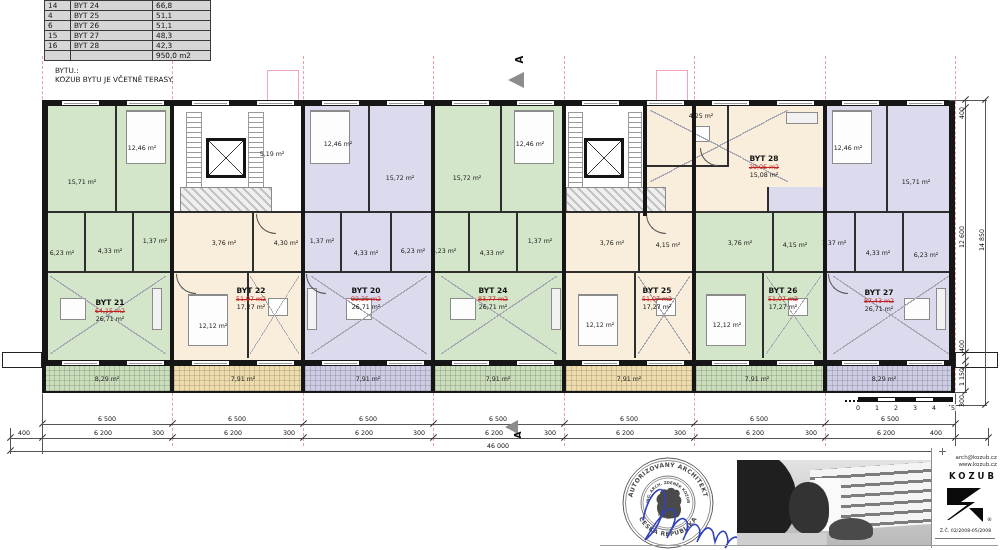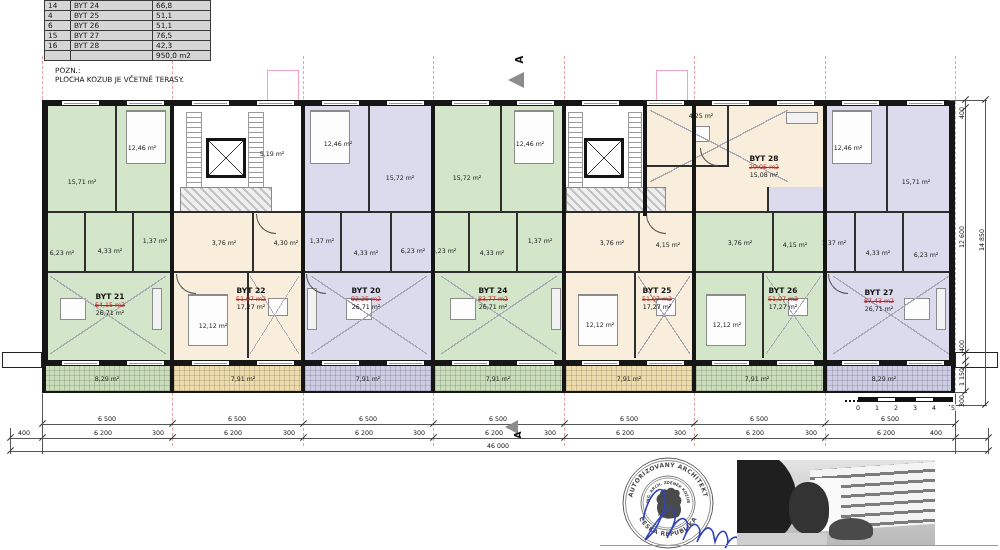--- a/index.html
+++ b/index.html
@@ -76,38 +76,38 @@
           <td class="c3">51,1</td>
         </tr>
     <tr>
           <td class="c1">6</td>
           <td class="c2">BYT 26</td>
           <td class="c3">51,1</td>
         </tr>
     <tr>
           <td class="c1">15</td>
           <td class="c2">BYT 27</td>
-          <td class="c3">76,5</td>
+          <td class="c3">48,3</td>
         </tr>
     <tr>
           <td class="c1">16</td>
           <td class="c2">BYT 28</td>
           <td class="c3">42,3</td>
         </tr>
     <tr>
           <td class="c1"></td>
           <td class="c2"></td>
           <td class="c3">950,0 m2</td>
         </tr>
   </tbody>
     </table>
 
   <div class="note">
-    <div>POZN.:</div>
-    <div>PLOCHA KOZUB JE VČETNĚ TERASY.</div>
+    <div>BYTU.:</div>
+    <div>KOZUB BYTU JE VČETNĚ TERASY.</div>
   </div>
 
   <div class="pink" style="left:267px;top:70px;width:32px;height:32px"></div>
   <div class="pink" style="left:656px;top:70px;width:32px;height:32px"></div>
 
   <div class="amark" style="left:516px;top:54px">A</div>
   <div class="abs" style="left:508px;top:72px;width:0;height:0;border-right:16px solid #8c8c8c;border-top:8px solid transparent;border-bottom:8px solid transparent"></div>
 
   <div class="fill fg" style="left:44px;top:106px;width:126px;height:254px"></div>
   <div class="fill fw" style="left:174px;top:106px;width:127px;height:108px"></div>
@@ -261,21 +261,21 @@
   <div class="lbl" style="left:600px;top:321px">12,12 m²</div>
   <div class="lbl" style="left:727px;top:321px">12,12 m²</div>
   <div class="lbl" style="left:107px;top:375px">8,29 m²</div>
   <div class="lbl" style="left:243px;top:375px">7,91 m²</div>
   <div class="lbl" style="left:368px;top:375px">7,91 m²</div>
   <div class="lbl" style="left:498px;top:375px">7,91 m²</div>
   <div class="lbl" style="left:629px;top:375px">7,91 m²</div>
   <div class="lbl" style="left:757px;top:375px">7,91 m²</div>
   <div class="lbl" style="left:884px;top:375px">8,29 m²</div>
 
-  <div class="apt" style="left:110px;top:292px">
+  <div class="apt" style="left:110px;top:298px">
     <div class="n">BYT 21</div>
     <div class="r">64,15 m2</div>
     <div class="a">26,71 m²</div>
   </div>
   <div class="apt" style="left:251px;top:286px">
     <div class="n">BYT 22</div>
     <div class="r">51,07 m2</div>
     <div class="a">17,27 m²</div>
   </div>
   <div class="apt" style="left:366px;top:286px">
@@ -422,15 +422,30 @@
 
   <div class="abs" style="left:737px;top:460px;width:198px;height:85px;overflow:hidden;background:linear-gradient(#e3e3e3,#b9b9b9)">
     <div class="abs" style="right:0;top:6px;width:125px;height:62px;transform:skewY(-4deg);background:repeating-linear-gradient(180deg,#f4f4f4 0 7px,#7d7d7d 7px 10px)"></div>
     <div class="abs" style="left:78px;top:18px;width:26px;height:52px;background:#fafafa"></div>
     <div class="abs" style="left:-12px;top:-8px;width:72px;height:90px;background:#1f1f1f;border-radius:40% 55% 45% 40%"></div>
     <div class="abs" style="left:52px;top:22px;width:40px;height:52px;background:#333;border-radius:45% 50% 40% 45%"></div>
     <div class="abs" style="left:92px;top:58px;width:44px;height:22px;background:#4a4a4a;border-radius:50% 50% 30% 30%"></div>
     <div class="abs" style="left:0;bottom:0;width:90px;height:12px;background:#cfcfcf"></div>
   </div>
 
+  <div class="abs" style="left:931px;top:446px;width:69px;height:104px;background:#fff">
+    <div class="abs" style="left:0;top:2px;width:1px;height:100px;background:#8c8c8c"></div>
+    <div class="abs" style="left:8px;top:5px;width:7px;height:1px;background:#666"></div>
+    <div class="abs" style="left:11px;top:2px;width:1px;height:7px;background:#666"></div>
+    <div class="logo-txt" style="top:8px">arch@kozub.cz</div>
+    <div class="logo-txt" style="top:15px">www.kozub.cz</div>
+    <div class="logo-txt" style="top:25px;font-size:8.5px;font-weight:bold;letter-spacing:3px;color:#111">KOZUB</div>
+    <svg class="abs" style="left:14px;top:38px;width:40px;height:40px" viewBox="0 0 40 40">
+      <path d="M2,4 L36,4 L16,18 L30,18 L4,36 L2,36 L22,21 L2,21 Z" fill="#0a0a0a"></path>
+      <polygon points="24,24 38,24 38,38" fill="#0a0a0a"></polygon>
+    </svg>
+    <div class="abs" style="left:56px;top:70px;font-size:5px;color:#111">®</div>
+    <div class="abs" style="left:0;top:82px;width:100%;text-align:center;font-size:4.7px;color:#222">Z.Č. 02/2008-05/2008</div>
+    <div class="abs" style="left:4px;top:92px;width:60px;height:1px;background:#777"></div>
+  </div>
   <div class="abs" style="left:600px;top:545px;width:398px;height:1px;background:#9a9a9a"></div>
 
 </div>
 
 </body></html>

